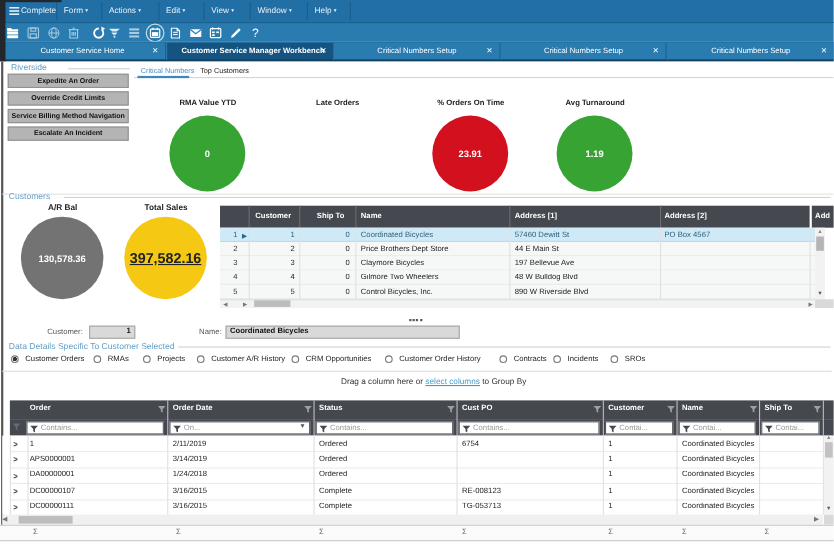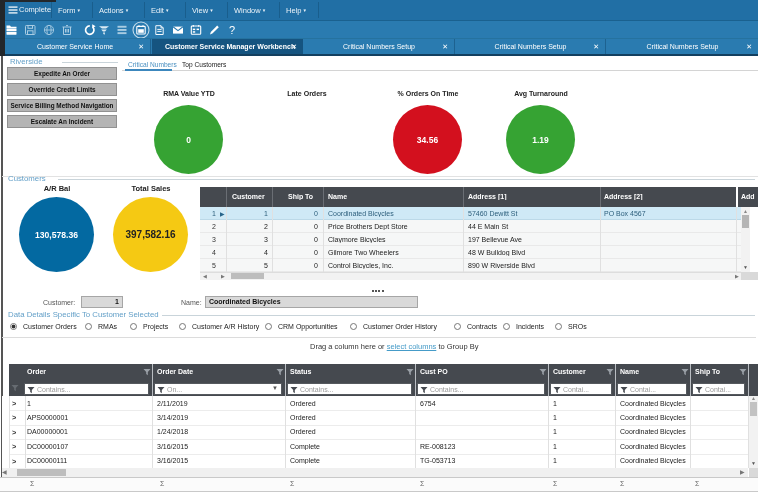--- a/index.html
+++ b/index.html
@@ -174,30 +174,30 @@
   <span class="abs" style="left:128px;top:61px;font-size:6.6px;color:#4a90c0;">Critical Numbers</span>
   <span class="abs" style="left:182px;top:61px;font-size:6.6px;color:#222;">Top Customers</span>
   <div class="abs" style="left:122px;top:70px;width:636px;height:1px;background:#d4d4d4;"></div>
   <div class="abs" style="left:125px;top:69px;width:47px;height:2px;background:#3c87bd;"></div>
 
   <div class="clabel" style="left:139px;top:90px;width:100px;">RMA Value YTD</div>
   <div class="clabel" style="left:257px;top:90px;width:100px;">Late Orders</div>
   <div class="clabel" style="left:378px;top:90px;width:100px;">% Orders On Time</div>
   <div class="clabel" style="left:491px;top:90px;width:100px;">Avg Turnaround</div>
   <div class="circle" style="left:154px;top:105px;width:69px;height:69px;background:#36a333;font-size:8.5px;">0</div>
-  <div class="circle" style="left:393px;top:105px;width:69px;height:69px;background:#d3101e;font-size:8.5px;">34.56</div>
+  <div class="circle" style="left:393px;top:105px;width:69px;height:69px;background:#d3101e;font-size:8.5px;">23.91</div>
   <div class="circle" style="left:506px;top:105px;width:69px;height:69px;background:#36a333;font-size:8.5px;">1.19</div>
   <div class="abs" style="left:2px;top:176px;width:756px;height:1px;background:#e2e2e2;"></div>
 
   <span class="abs flabel" style="left:8px;top:174px;">Customers</span>
   <div class="abs fline" style="left:58px;top:179px;width:697px;"></div>
   <div class="clabel" style="left:7px;top:184px;width:100px;font-size:7.5px;">A/R Bal</div>
   <div class="clabel" style="left:101px;top:184px;width:100px;font-size:7.5px;">Total Sales</div>
-  <div class="circle" style="left:19px;top:197px;width:75px;height:75px;background:#0369a1;font-size:8.6px;">130,578.36</div>
-  <div class="circle" style="left:113px;top:197px;width:75px;height:75px;background:#f5c913;font-size:10px;color:#222;">397,582.16</div>
+  <div class="circle" style="left:19px;top:197px;width:75px;height:75px;background:#737373;font-size:8.6px;">130,578.36</div>
+  <div class="circle" style="left:113px;top:197px;width:75px;height:75px;background:#f5c913;font-size:13px;color:#222;text-decoration:underline;">397,582.16</div>
 
   <div id="cgrid" class="abs" style="left:200px;top:187px;width:558px;height:93px;background:#fff;">
 
     <div class="abs gridhead" style="left:0;top:0;width:536px;height:20px;"></div>
     <div class="abs gridhead" style="left:538px;top:0;width:20px;height:20px;"></div>
     <span class="cell" style="left:32px;top:6px;color:#fff;font-weight:bold;">Customer</span>
     <span class="cell" style="left:88px;top:6px;color:#fff;font-weight:bold;">Ship To</span>
     <span class="cell" style="left:128px;top:6px;color:#fff;font-weight:bold;">Name</span>
     <span class="cell" style="left:268px;top:6px;color:#fff;font-weight:bold;">Address [1]</span>
     <span class="cell" style="left:404px;top:6px;color:#fff;font-weight:bold;">Address [2]</span>

